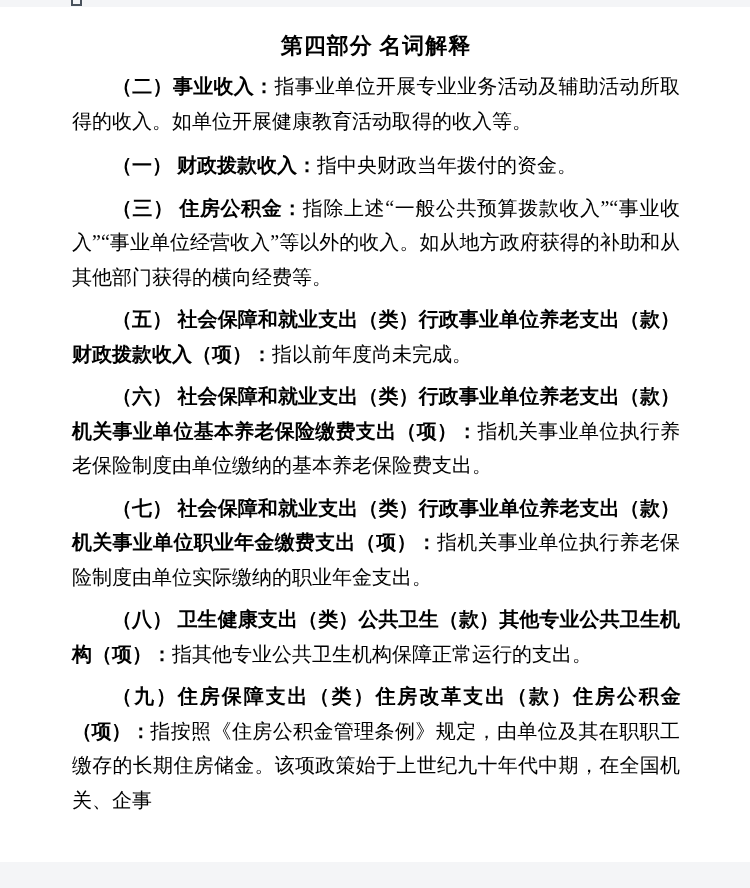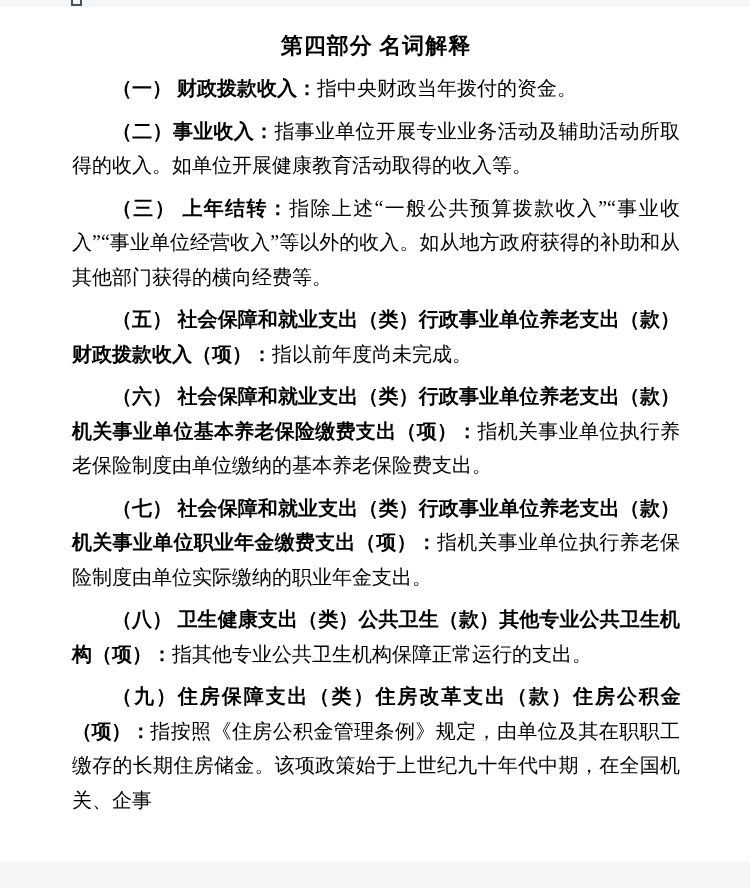--- a/index.html
+++ b/index.html
@@ -77,25 +77,25 @@
 
   <div class="page-gap-top"></div>
   <div class="table-handle"></div>
   <div class="border-frag-left"></div>
   <div class="border-frag-right"></div>
 
   <div class="page">
 
     <div class="doc-title">第四部分  名词解释</div>
 
+    <p class="para"><b>（二）事业收入：</b><span>指事业单位开展专业业务活动及辅助活动所取得的收入。如单位开展健康教育活动取得的收入等。</span></p>
+
     <p class="para first"><b>（一） 财政拨款收入：</b><span>指中央财政当年拨付的资金。</span></p>
 
-    <p class="para"><b>（二）事业收入：</b><span>指事业单位开展专业业务活动及辅助活动所取得的收入。如单位开展健康教育活动取得的收入等。</span></p>
-
-    <p class="para"><b>（三） 上年结转：</b><span>指除上述“一般公共预算拨款收入”“事业收入”“事业单位经营收入”等以外的收入。如从地方政府获得的补助和从其他部门获得的横向经费等。</span></p>
+    <p class="para"><b>（三） 住房公积金：</b><span>指除上述“一般公共预算拨款收入”“事业收入”“事业单位经营收入”等以外的收入。如从地方政府获得的补助和从其他部门获得的横向经费等。</span></p>
 
 
     <p class="para"><b>（五） 社会保障和就业支出（类）行政事业单位养老支出（款）财政拨款收入（项）：</b><span>指以前年度尚未完成。</span></p>
 
     <p class="para"><b>（六） 社会保障和就业支出（类）行政事业单位养老支出（款）机关事业单位基本养老保险缴费支出（项）：</b><span>指机关事业单位执行养老保险制度由单位缴纳的基本养老保险费支出。</span></p>
 
     <p class="para"><b>（七） 社会保障和就业支出（类）行政事业单位养老支出（款）机关事业单位职业年金缴费支出（项）：</b><span>指机关事业单位执行养老保险制度由单位实际缴纳的职业年金支出。</span></p>
 
     <p class="para"><b>（八） 卫生健康支出（类）公共卫生（款）其他专业公共卫生机构（项）：</b><span>指其他专业公共卫生机构保障正常运行的支出。</span></p>
 

